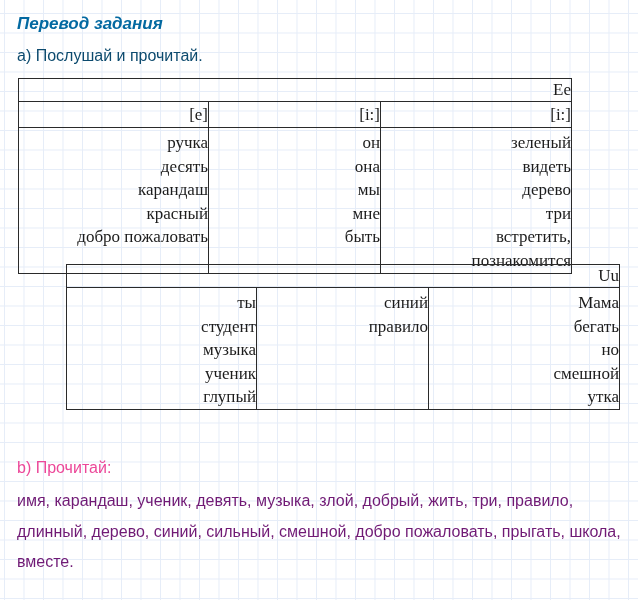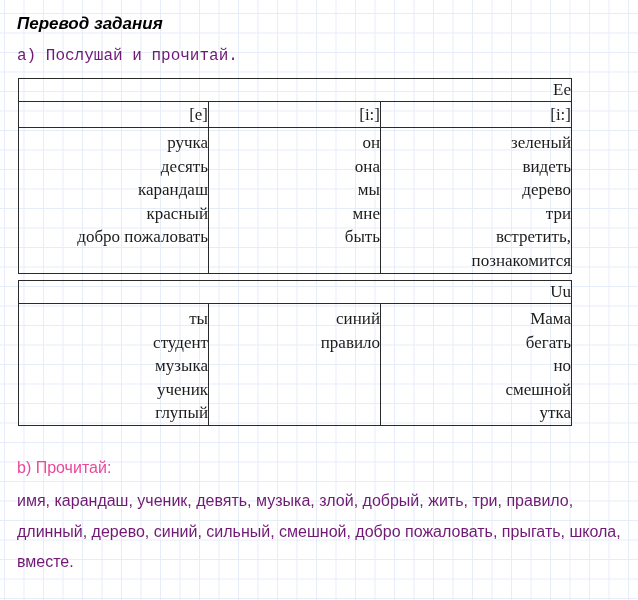--- a/index.html
+++ b/index.html
@@ -9,25 +9,25 @@
       background-image:
         linear-gradient(to right, #e6edf8 1px, transparent 1px),
         linear-gradient(to bottom, #e6edf8 1px, transparent 1px);
       background-size: 19.5px 19.5px;
       background-position: 4px 13px;
       font-family: "Liberation Sans", sans-serif;
       color: #222;
     }
     .title {
       position: absolute; left: 17px; top: 14px;
-      font-size: 17px; font-weight: bold; font-style: italic; color: #000000;
+      font-size: 17px; font-weight: bold; font-style: italic; color: #0369a1;
     }
     .subtitle {
       position: absolute; left: 17px; top: 47px;
-      font-size: 16px; color: #701a75; font-family: Liberation Mono, monospace;
+      font-size: 16px; color: #0c4a6e;
     }
     table.sounds {
       position: absolute; left: 18px; width: 553px;
       border-collapse: collapse;
       font-family: "Liberation Serif", serif;
       font-size: 17px; color: #1c1c1c;
       table-layout: fixed;
     }
     table.sounds td, table.sounds th {
       border: 1.6px solid #2a2a2a;
@@ -36,21 +36,21 @@
     }
     table.sounds col.c1 { width: 190px; }
     table.sounds col.c2 { width: 172px; }
     table.sounds col.c3 { width: 191px; }
     .letter-row th { height: 22px; font-weight: bold; line-height: 22px; }
     .sound-row td { height: 25px; line-height: 25px; }
     .words-cell { padding-top: 3px !important; }
     .word { display: block; line-height: 23.6px; height: 23.6px; white-space: nowrap; }
     #table-e { top: 78px; }
     #table-e .words-row td { height: 141px; padding-left: 26px; }
-    #table-u { top: 280px; }
+    #table-u { top: 264px; margin-left: 48px; }
     #table-u .words-row td { height: 115px; }
     .section-b {
       position: absolute; left: 17px; top: 459px;
       font-size: 16px; color: #ec4899;
     }
     .body-text {
       position: absolute; left: 17px; top: 486px; width: 620px;
       font-size: 16px; line-height: 30.5px; color: #701a75;
     }
   </style>

